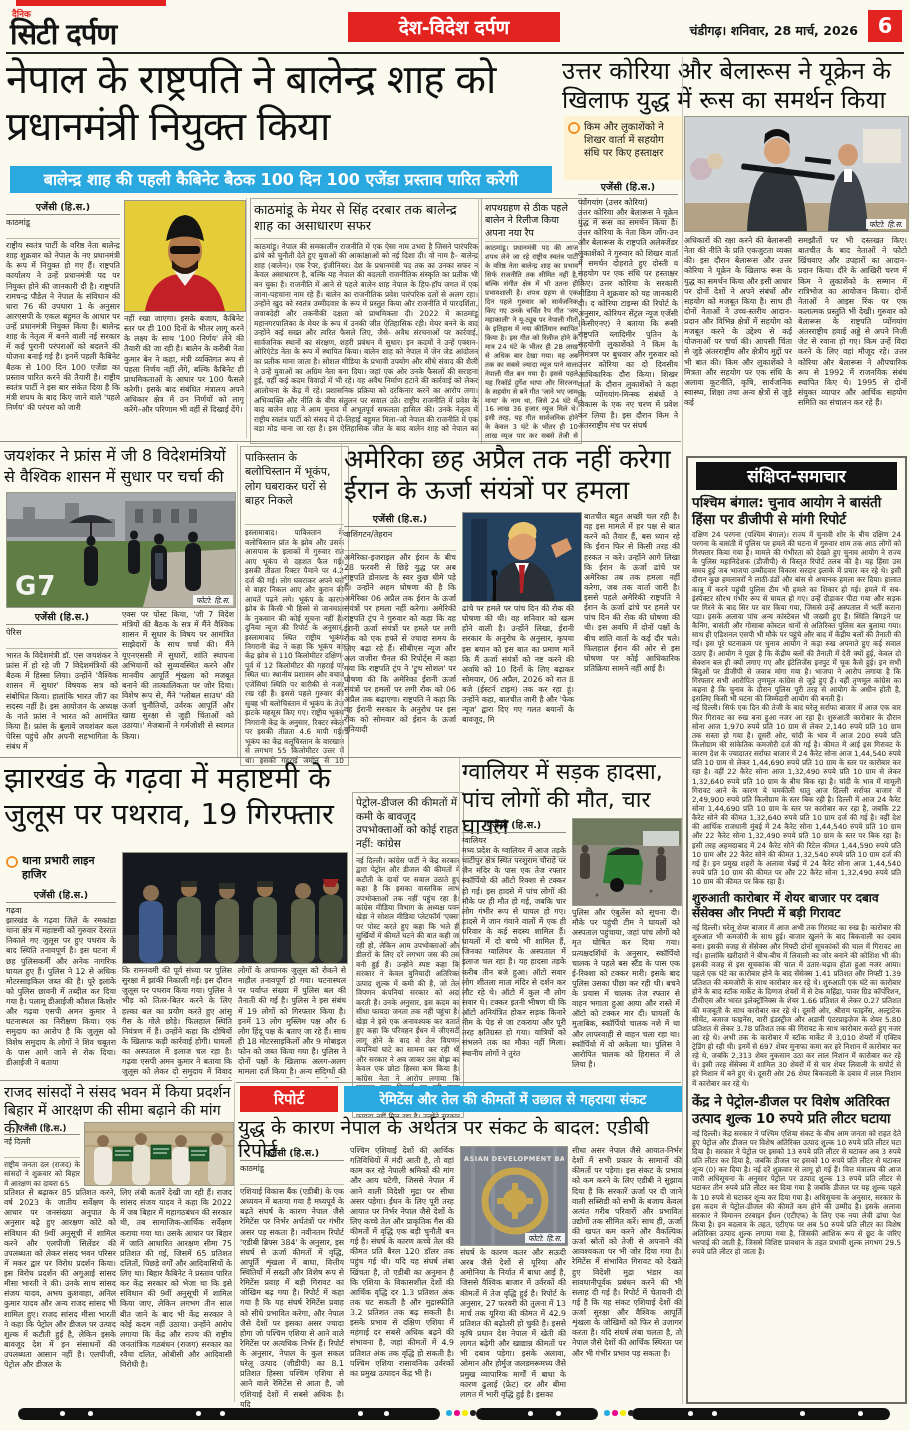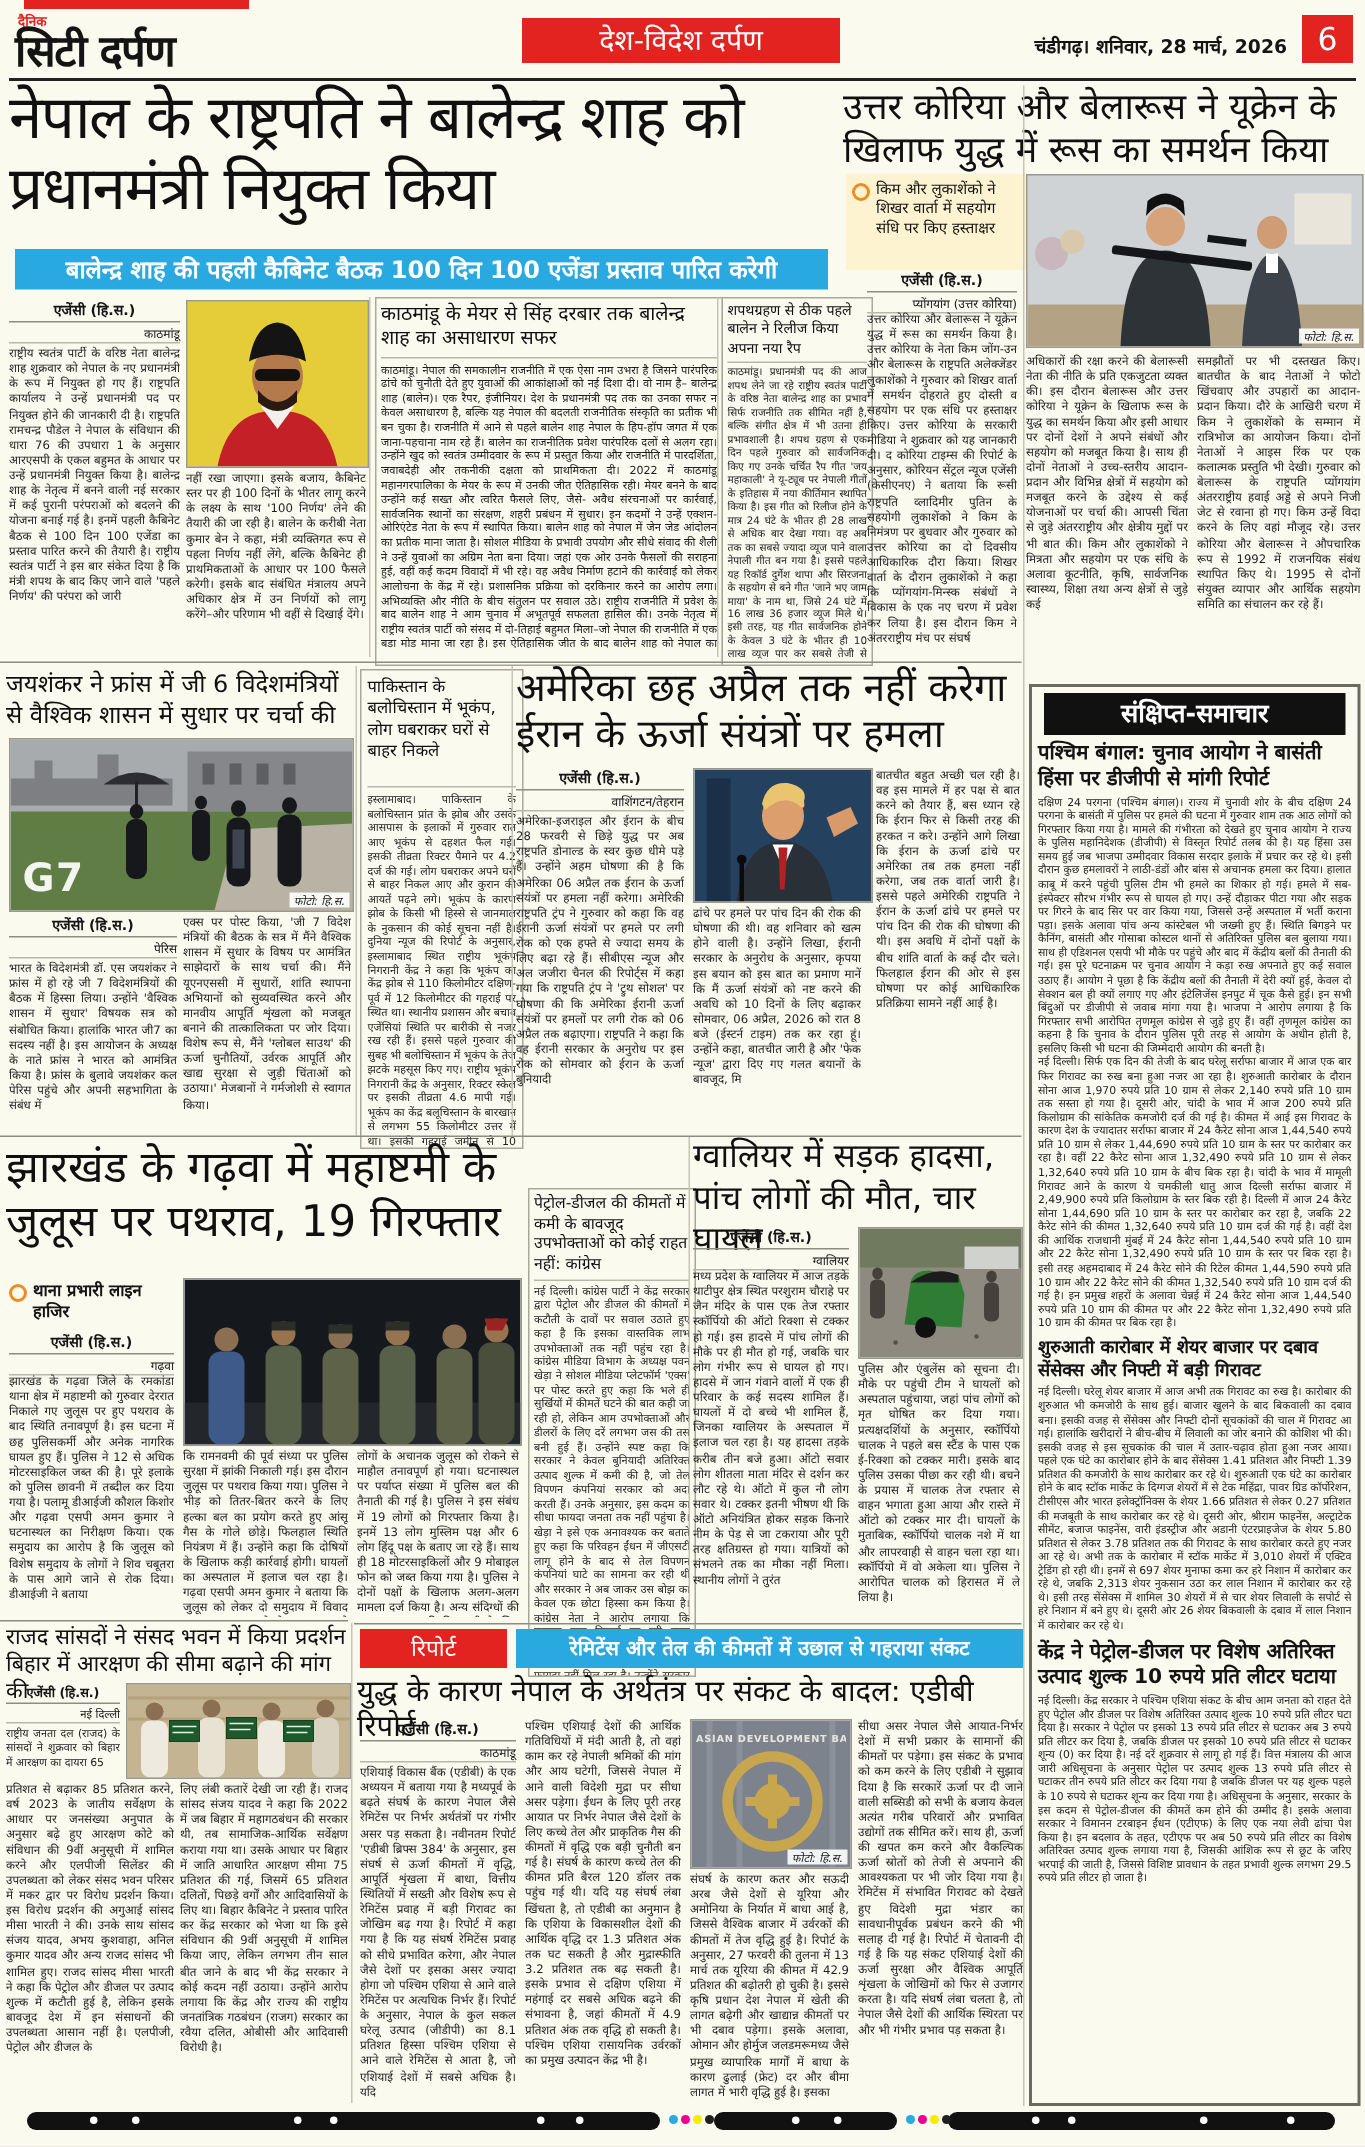--- a/index.html
+++ b/index.html
@@ -2,23 +2,23 @@
 <html lang="hi"><head>
 <meta charset="utf-8">
 <style>
   html,body{margin:0;padding:0;background:#e6e4da;}
   .page{position:relative;width:910px;height:1431px;margin:0 auto;background:#fbfaef;
         font-family:"DejaVu Sans",sans-serif;color:#141414;overflow:hidden;}
   .abs{position:absolute;}
   .hl{font-weight:400;color:#101010;}
   .bt{font-size:7.8px;line-height:1.3;text-align:justify;color:#1d1d1d;overflow:hidden;}
   .byl{font-size:9.5px;font-weight:700;text-align:center;border-bottom:1px solid #8f8d82;padding-bottom:1px;margin-bottom:1px;}
-  .plc{font-size:8px;text-align:right;border-bottom:1px solid #b9b7aa;padding-bottom:1px;margin-bottom:2px;}
+  .plc{font-size:8px;text-align:left;border-bottom:1px solid #b9b7aa;padding-bottom:11px;margin-bottom:2px;}
   .strap{background:#2aa9e0;color:#fff;font-weight:700;text-align:center;}
-  .redbox{background:#e3231f;color:#fff;font-weight:400;text-align:center;}
+  .redbox{background:#e3231f;color:#fff;font-weight:700;text-align:center;}
   .photo{position:absolute;overflow:hidden;border:1px solid #9a988c;background:#ccc;}
   .photo svg{display:block;width:100%;height:100%;}
   .cap{position:absolute;right:2px;bottom:2px;background:rgba(255,255,255,.9);font-size:7.5px;
        font-style:italic;padding:0 3px;color:#222;}
   .rule-h{position:absolute;background:#8e8c80;height:1px;}
   .rule-v{position:absolute;background:#c6c4b6;width:1px;}
   .boxed{border:1px solid #a9a79a;background:#fbfaef;}
   .dotring{width:8px;height:8px;border:2.5px solid #ef8b1f;border-radius:50%;display:inline-block;flex:none;margin-top:2px;}
   .bullet{display:flex;gap:4px;align-items:flex-start;}
   .footer-seg{position:absolute;top:1408px;height:12px;background:#111;border-radius:6px;}
@@ -97,21 +97,21 @@
     <span class="cap">फोटो: हि.स.</span>
   </div>
   <div class="abs bt" style="left:578px;top:208px;width:100px;height:229px;">उत्तर कोरिया और बेलारूस ने यूक्रेन युद्ध में रूस का समर्थन किया है। उत्तर कोरिया के नेता किम जोंग-उन और बेलारूस के राष्ट्रपति अलेक्जेंडर लुकाशेंको ने गुरुवार को शिखर वार्ता में समर्थन दोहराते हुए दोस्ती व सहयोग पर एक संधि पर हस्ताक्षर किए। उत्तर कोरिया के सरकारी मीडिया ने शुक्रवार को यह जानकारी दी। द कोरिया टाइम्स की रिपोर्ट के अनुसार, कोरियन सेंट्रल न्यूज एजेंसी (केसीएनए) ने बताया कि रूसी राष्ट्रपति व्लादिमीर पुतिन के सहयोगी लुकाशेंको ने किम के निमंत्रण पर बुधवार और गुरुवार को उत्तर कोरिया का दो दिवसीय आधिकारिक दौरा किया। शिखर वार्ता के दौरान लुकाशेंको ने कहा कि प्योंगयांग-मिन्स्क संबंधों ने विकास के एक नए चरण में प्रवेश कर लिया है। इस दौरान किम ने अंतरराष्ट्रीय मंच पर संघर्ष</div>
   <div class="abs bt" style="left:684px;top:236px;width:108px;height:201px;">अधिकारों की रक्षा करने की बेलारूसी नेता की नीति के प्रति एकजुटता व्यक्त की। इस दौरान बेलारूस और उत्तर कोरिया ने यूक्रेन के खिलाफ रूस के युद्ध का समर्थन किया और इसी आधार पर दोनों देशों ने अपने संबंधों और सहयोग को मजबूत किया है। साथ ही दोनों नेताओं ने उच्च-स्तरीय आदान-प्रदान और विभिन्न क्षेत्रों में सहयोग को मजबूत करने के उद्देश्य से कई योजनाओं पर चर्चा की। आपसी चिंता से जुड़े अंतरराष्ट्रीय और क्षेत्रीय मुद्दों पर भी बात की। किम और लुकाशेंको ने मित्रता और सहयोग पर एक संधि के अलावा कूटनीति, कृषि, सार्वजनिक स्वास्थ्य, शिक्षा तथा अन्य क्षेत्रों से जुड़े कई</div>
   <div class="abs bt" style="left:798px;top:236px;width:109px;height:201px;">समझौतों पर भी दस्तखत किए। बातचीत के बाद नेताओं ने फोटो खिंचवाए और उपहारों का आदान-प्रदान किया। दौरे के आखिरी चरण में किम ने लुकाशेंको के सम्मान में रात्रिभोज का आयोजन किया। दोनों नेताओं ने आइस रिंक पर एक कलात्मक प्रस्तुति भी देखी। गुरुवार को बेलारूस के राष्ट्रपति प्योंगयांग अंतरराष्ट्रीय हवाई अड्डे से अपने निजी जेट से रवाना हो गए। किम उन्हें विदा करने के लिए वहां मौजूद रहे। उत्तर कोरिया और बेलारूस ने औपचारिक रूप से 1992 में राजनयिक संबंध स्थापित किए थे। 1995 से दोनों संयुक्त व्यापार और आर्थिक सहयोग समिति का संचालन कर रहे हैं।</div>
 
   <div class="rule-v" style="left:246px;top:198px;height:240px;"></div>
   <div class="rule-v" style="left:478px;top:198px;height:240px;"></div>
   <div class="rule-h" style="left:0;top:441px;width:681px;"></div>
 
-  <div class="abs hl" style="left:4px;top:446px;width:230px;font-size:16px;line-height:1.3;">जयशंकर ने फ्रांस में जी 6 विदेशमंत्रियों से वैश्विक शासन में सुधार पर चर्चा की</div>
+  <div class="abs hl" style="left:4px;top:446px;width:230px;font-size:16px;line-height:1.3;">जयशंकर ने फ्रांस में जी 8 विदेशमंत्रियों से वैश्विक शासन में सुधार पर चर्चा की</div>
   <div class="photo" style="left:6px;top:492px;width:228px;height:114px;">
     <svg viewBox="0 0 228 114" preserveAspectRatio="none">
       <rect width="228" height="114" fill="#a7abae"></rect>
       <path d="M0 44 L0 26 L16 26 L16 14 L28 14 L28 26 L58 26 L58 10 L72 10 L72 26 L108 26 L108 44 Z" fill="#7d7f82"></path>
       <rect x="118" y="8" width="110" height="40" fill="#85878a"></rect>
       <rect x="128" y="16" width="8" height="14" fill="#5d5f62"></rect>
         <rect x="146" y="16" width="8" height="14" fill="#5d5f62"></rect>
         <rect x="164" y="16" width="8" height="14" fill="#5d5f62"></rect>
         <rect x="182" y="16" width="8" height="14" fill="#5d5f62"></rect>
       <rect y="48" width="228" height="66" fill="#5f7d45"></rect>

